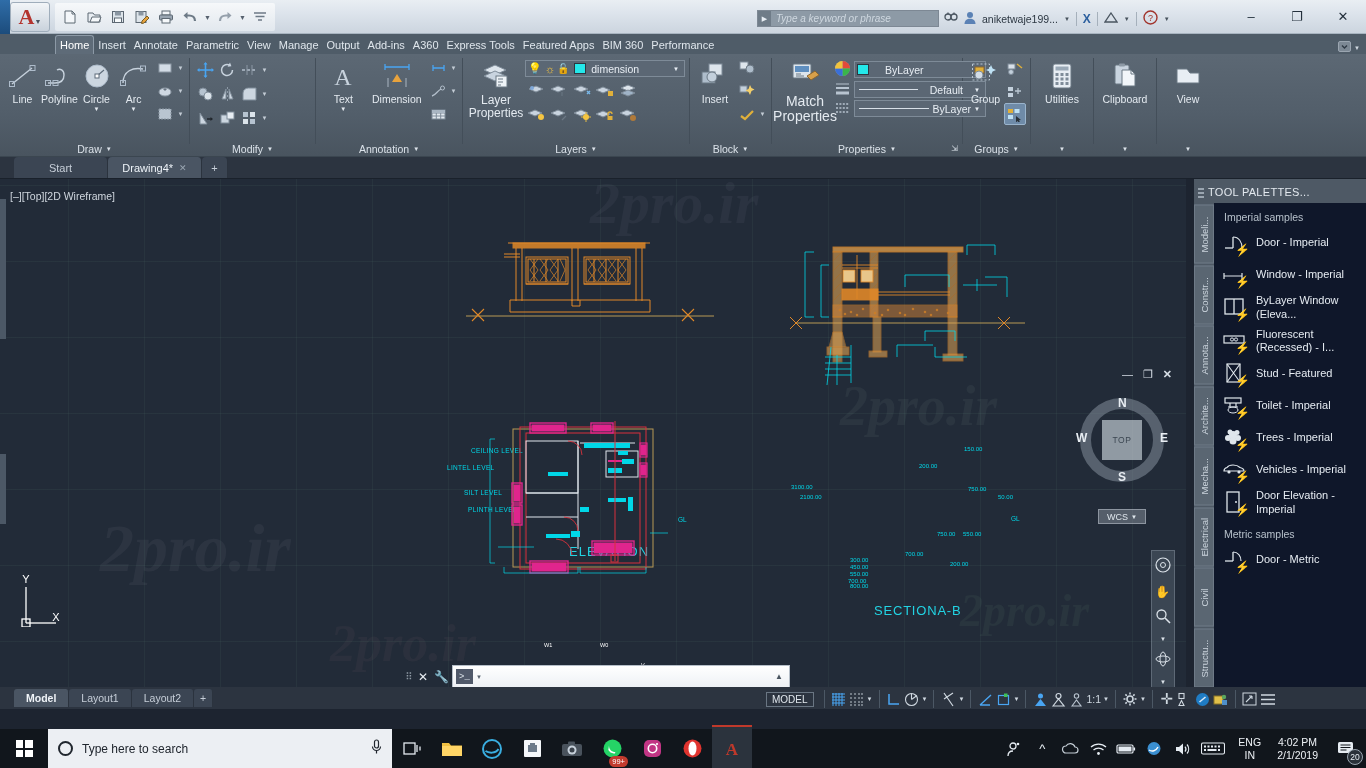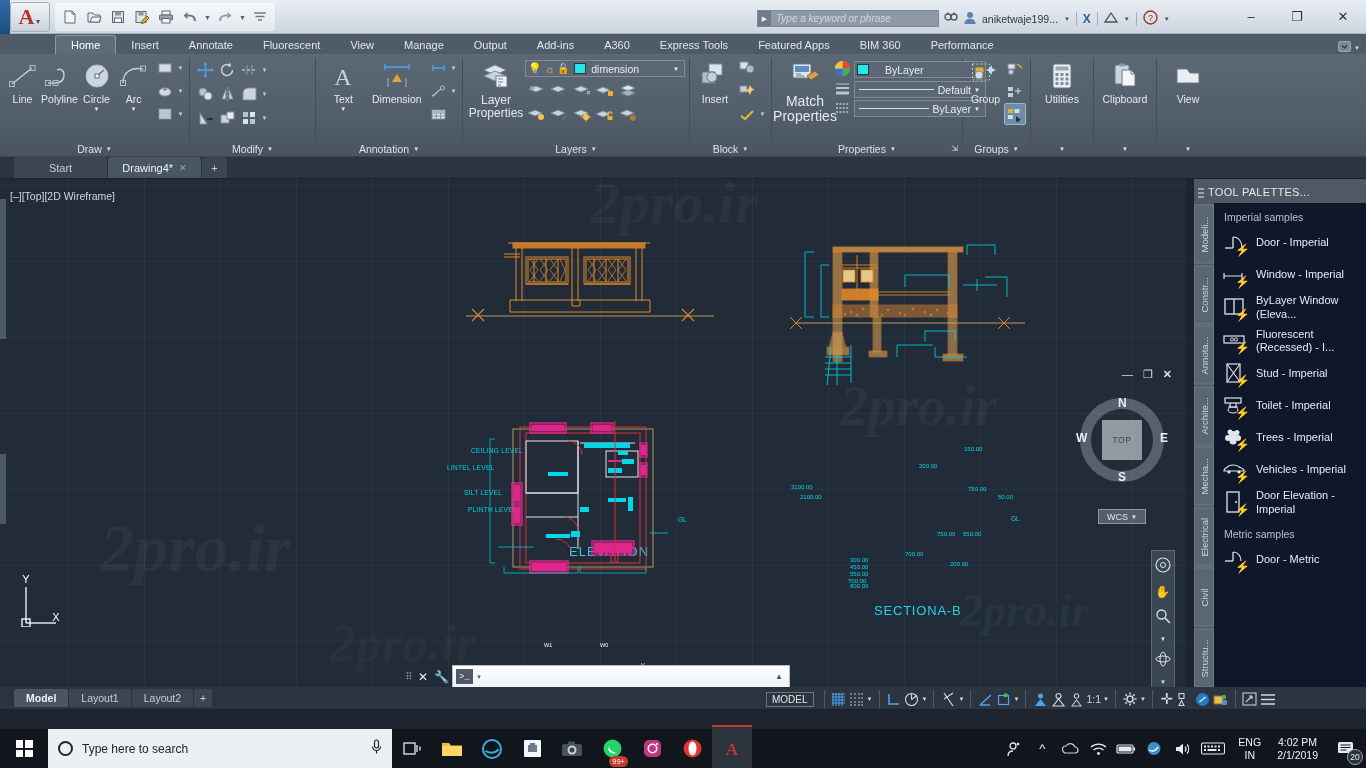--- a/index.html
+++ b/index.html
@@ -74,21 +74,21 @@
   }
 
   
   .ribbon-tabs {
     position:absolute; top:34px; left:0; width:1366px; height:20px;
     background:#4f5c68;
     display:flex; align-items:flex-end;
   }
   .rt-spacer { width:55px; }
   .rtab {
-    height:19px; padding:0 15px; font-size:11px; color:#dfe6ec;
+    height:19px; padding:0 4px; font-size:11px; color:#dfe6ec;
     display:flex; align-items:center;
   }
   .rtab.active {
     background:#5e6b78; color:#ffffff;
     border-top:1px solid #8c99a6; border-left:1px solid #8c99a6; border-right:1px solid #8c99a6;
     border-radius:3px 3px 0 0;
   }
   .rtabs-end {
     margin-left:auto; display:flex; align-items:center; gap:3px; padding-right:6px; color:#cfd8e0;
   }
@@ -438,21 +438,21 @@
       <div class="wbtn">❐</div>
       <div class="wbtn close">✕</div>
     </div>
   </div>
 
   <div class="ribbon-tabs">
     <div class="rt-spacer"></div>
     <div class="rtab active">Home</div>
     <div class="rtab">Insert</div>
     <div class="rtab">Annotate</div>
-    <div class="rtab">Fluorescent</div>
+    <div class="rtab">Parametric</div>
     <div class="rtab">View</div>
     <div class="rtab">Manage</div>
     <div class="rtab">Output</div>
     <div class="rtab">Add-ins</div>
     <div class="rtab">A360</div>
     <div class="rtab">Express Tools</div>
     <div class="rtab">Featured Apps</div>
     <div class="rtab">BIM 360</div>
     <div class="rtab">Performance</div>
     <div class="rtabs-end">
@@ -854,21 +854,21 @@
             </div>
           </div>
           <div class="layrow">
             <span>
               <svg width="17" height="15" viewBox="0 0 17 15">
                   <path d="M2 3h13" stroke="#b8c4d0" stroke-width="1"></path>
                   <path d="M2 7h13" stroke="#b8c4d0" stroke-width="2"></path>
                   <path d="M2 12h13" stroke="#b8c4d0" stroke-width="3"></path>
                 </svg>
             </span>
-            <div class="combo" style="width:132px;">
+            <div class="combo" style="width:132px;gap:8px;">
               <span style="flex:1;border-top:1px solid #d8e0e8;margin:0 4px 0 2px;height:1px;"></span>
               <span>Default</span>
               <span class="dd">▼</span>
             </div>
           </div>
           <div class="layrow">
             <span>
               <svg width="17" height="15" viewBox="0 0 17 15">
                   <path d="M2 4h13M2 8h13M2 12h13" stroke="#b8c4d0" stroke-width="1.4" stroke-dasharray="2 1.4"></path>
                 </svg>
@@ -1390,21 +1390,21 @@
       </div>
 
       <div class="pal-item">
         <span class="pic">
           <svg width="26" height="26" viewBox="0 0 26 26">
               <rect x="5" y="3" width="13" height="18" fill="none" stroke="#dfe6ec" stroke-width="1.2"></rect>
               <path d="M5 3l13 18M18 3L5 21" stroke="#dfe6ec" stroke-width="1.1"></path>
             </svg>
           <span class="bolt">⚡</span>
         </span>
-        <span>Stud - Imperial</span>
+        <span>Stud - Featured</span>
       </div>
 
       <div class="pal-item">
         <span class="pic">
           <svg width="26" height="26" viewBox="0 0 26 26">
               <rect x="3" y="5" width="16" height="5" fill="none" stroke="#dfe6ec" stroke-width="1.2"></rect>
               <path d="M8 10v4M14 10v4M6 14h10" stroke="#dfe6ec" stroke-width="1.2" fill="none"></path>
               <ellipse cx="11" cy="17" rx="5" ry="3" fill="none" stroke="#dfe6ec"></ellipse>
             </svg>
           <span class="bolt">⚡</span>

